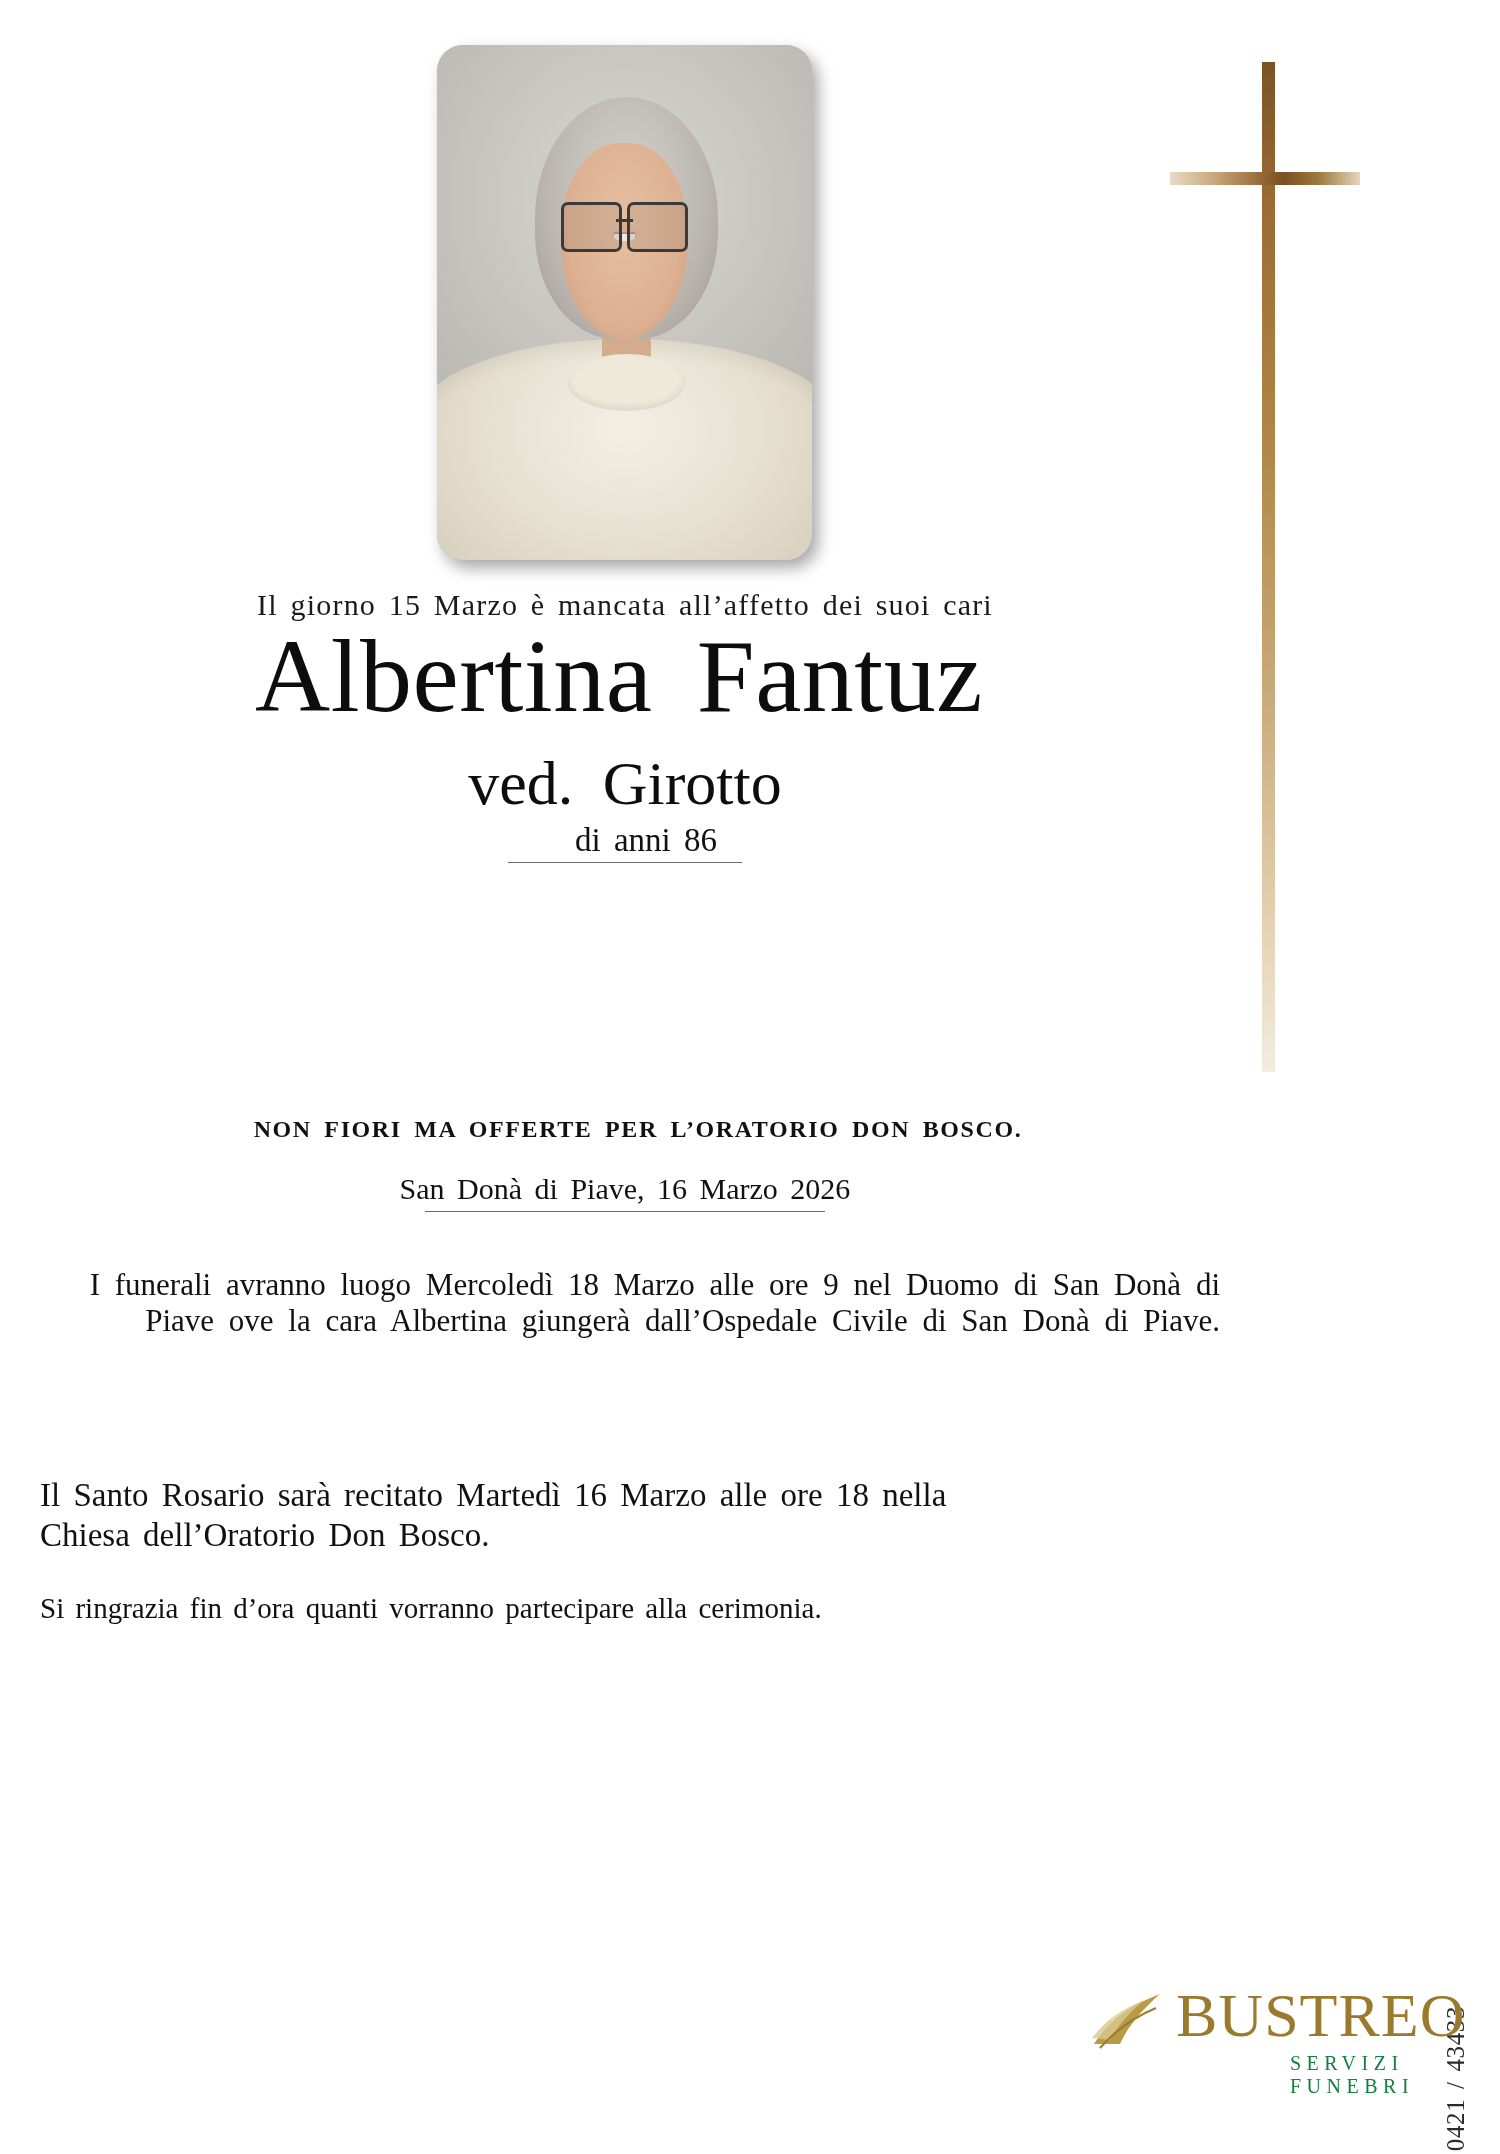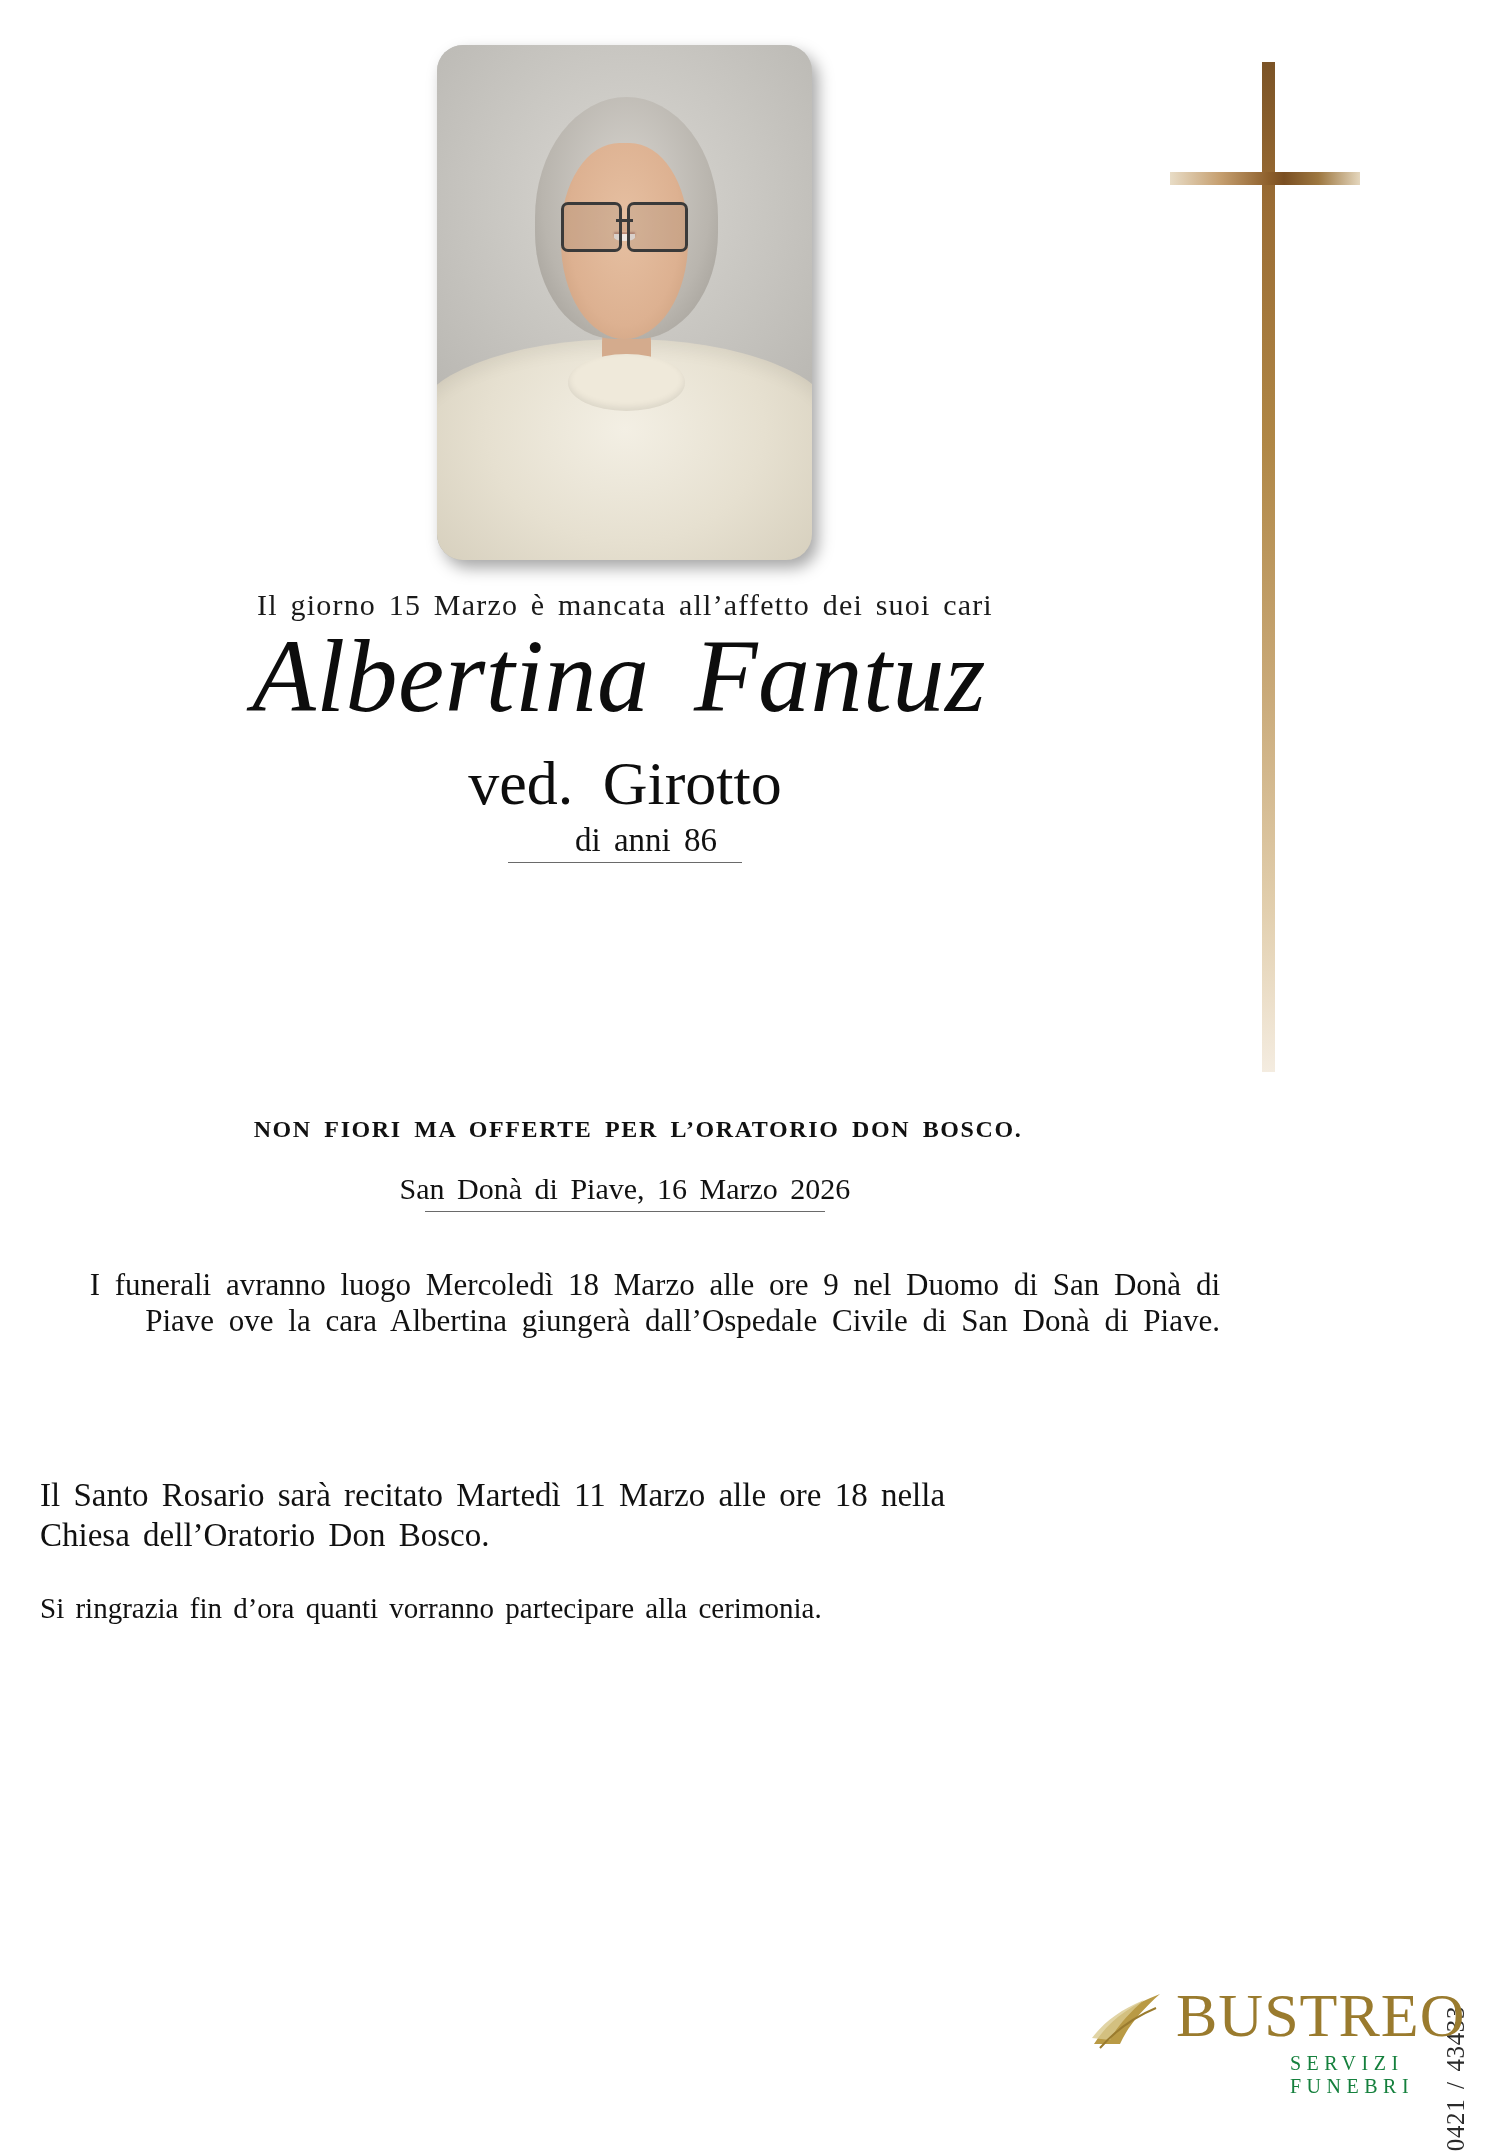--- a/index.html
+++ b/index.html
@@ -155,21 +155,20 @@
   }
   #name {
     position: absolute;
     left: 0; right: 12px;
     top: 618px;
     font-size: 104px;
     line-height: 1.12;
     letter-spacing: 0.5px;
     word-spacing: 18px;
     color: #0d0d0d;
-    font-style: italic;
   }
   #ved {
     position: absolute;
     left: 0; right: 0;
     top: 748px;
     font-size: 62px;
     word-spacing: 14px;
     color: #0d0d0d;
   }
   #age {
@@ -368,21 +367,21 @@
   <div id="age-rule"></div>
 
 
   <div id="flowers" class="center">NON FIORI MA OFFERTE PER L’ORATORIO DON BOSCO.</div>
 
   <div id="place-date" class="center">San Donà di Piave,  16  Marzo  2026</div>
   <div id="place-date-rule"></div>
 
   <div id="funeral">I funerali avranno luogo Mercoledì 18 Marzo alle ore 9 nel Duomo di San Donà di Piave ove la cara Albertina giungerà dall’Ospedale Civile di San Donà di Piave.</div>
 
-  <div id="rosary">Il Santo Rosario sarà recitato Martedì 11 Marzo alle ore 18 nella Chiesa dell’Oratorio Don Bosco.</div>
+  <div id="rosary">Il Santo Rosario sarà recitato Martedì 16 Marzo alle ore 18 nella Chiesa dell’Oratorio Don Bosco.</div>
 
   <div id="thanks">Si ringrazia fin d’ora quanti vorranno partecipare alla cerimonia.</div>
 
 </div>
 
 <div id="cross">
   <div id="cross-v"></div>
   <div id="cross-h"></div>
 </div>
 

